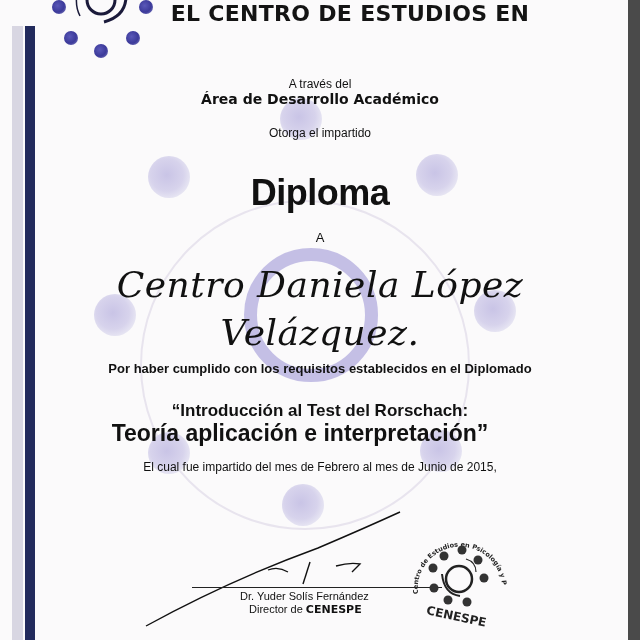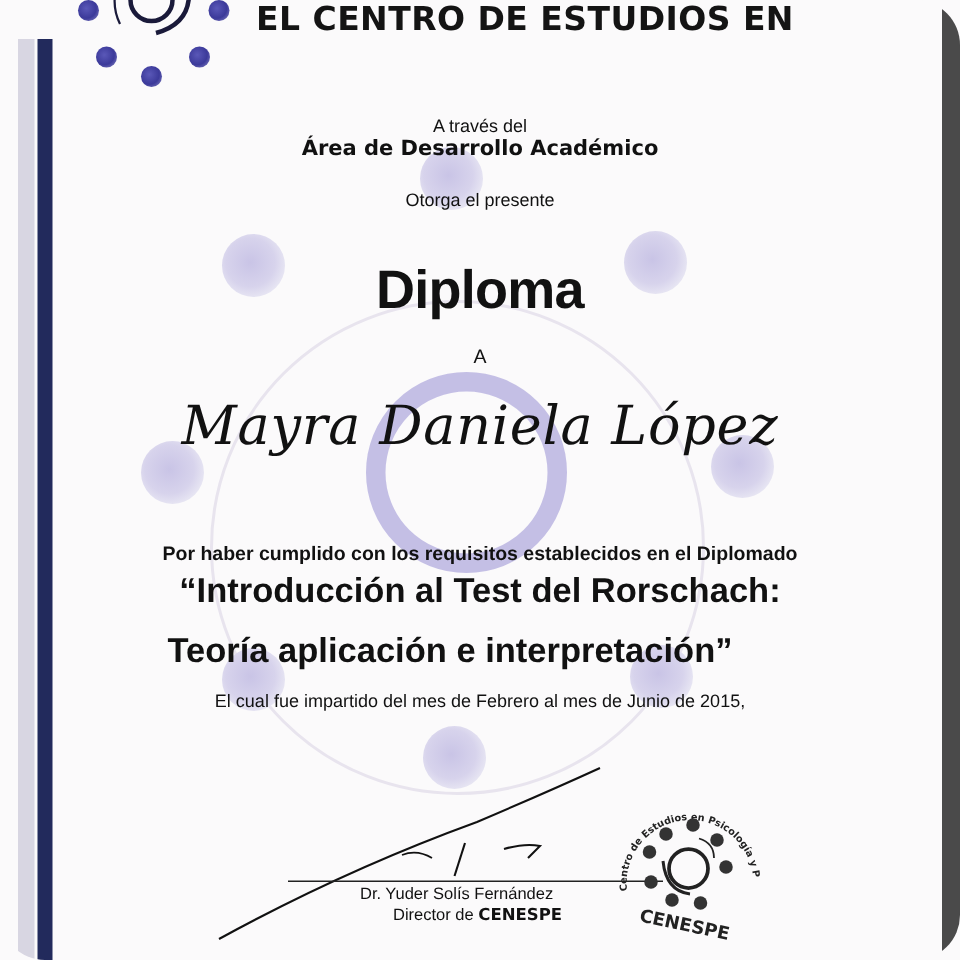--- a/index.html
+++ b/index.html
@@ -1,19 +1,19 @@
 <!DOCTYPE html>
 <html><head>
 <meta charset="utf-8">
 <style>
   * { margin:0; padding:0; box-sizing:border-box; }
   html, body { width:640px; height:640px; overflow:hidden; background:#fbfafb; }
   body { position:relative; font-family:"Liberation Sans", sans-serif; color:#111; }
 
-  .page { position:absolute; left:0; top:0; width:640px; height:640px; background:#fbfafb; overflow:hidden;border-radius:30px; }
+  .page { position:absolute; left:0; top:0; width:640px; height:640px; background:#fbfafb; overflow:hidden; }
 
   
   .right-edge { position:absolute; right:0; top:0; width:12px; height:640px; background:#4a4a4a; }
 
   
   .stripe-light { position:absolute; left:12px; top:26px; width:11px; height:614px; background:#d8d6e2; }
   .stripe-dark { position:absolute; left:25px; top:26px; width:10px; height:614px; background:#222a5c; }
 
   
   .logo { position:absolute; left:40px; top:-18px; width:120px; height:80px; }
@@ -34,30 +34,30 @@
   .through { top:77px; font-size:12px; }
   .area { top:91px; font-family:"DejaVu Sans", sans-serif; font-weight:bold; font-size:14px; }
   .grants { top:126px; font-size:12px; }
   .diploma { top:172px; font-weight:bold; font-size:36px; letter-spacing:-.5px; }
   .to { top:230px; font-size:13px; }
 
   .name1 { top:264px; font-family:"DejaVu Serif", serif; font-style:italic; font-size:36px; letter-spacing:.5px; }
   .name2 { top:312px; font-family:"DejaVu Serif", serif; font-style:italic; font-size:36px; letter-spacing:.5px; }
 
   .req { top:361px; font-weight:bold; font-size:13px; }
-  .course1 { top:380px; font-weight:bold; font-size:23px; }
+  .course1 { top:401px; font-weight:bold; font-size:17px; }
   .course2 { top:420px; font-weight:bold; font-size:23px; left:20px; }
   .period1 { top:460px; font-weight:normal; font-size:12px; }
   .period2 { top:474px; font-weight:bold; font-size:12px; }
 
   .place-date { position:absolute; left:208px; top:513px; font-size:13px; }
 
   .sign-line { position:absolute; left:192px; top:587px; width:250px; height:1px; background:#222; }
   .sig-name { position:absolute; left:240px; top:590px; font-size:11px; }
-  .sig-title { position:absolute; left:262px; top:603px; font-size:11px; }
+  .sig-title { position:absolute; left:249px; top:603px; font-size:11px; }
   .sig-title b { font-family:"DejaVu Sans", sans-serif; font-weight:bold; }
 
   .signature { position:absolute; left:0; top:0; width:640px; height:640px; pointer-events:none; }
 
   .seal { position:absolute; left:404px; top:524px; width:110px; height:110px; }
 </style>
 </head>
 <body>
 
 <div class="page">
@@ -89,26 +89,27 @@
   <div class="wm wm-dot" style="left:148px;top:432px;"></div>
   <div class="wm wm-dot" style="left:420px;top:430px;"></div>
   <div class="wm wm-dot" style="left:282px;top:484px;"></div>
 
   <div class="center org-title">
     <div>EL CENTRO DE ESTUDIOS EN</div>
   </div>
 
   <div class="center through">A través del</div>
   <div class="center area">Área de Desarrollo Académico</div>
-  <div class="center grants">Otorga el presente</div>
+  <div class="center grants">Otorga el impartido</div>
 
   <div class="center diploma">Diploma</div>
   <div class="center to">A</div>
 
-  <div class="center name1">Mayra Daniela López</div>
+  <div class="center name1">Centro Daniela López</div>
+  <div class="center name2">Velázquez.</div>
 
   <div class="center req">Por haber cumplido con los requisitos establecidos en el Diplomado</div>
   <div class="center course1">“Introducción al Test del Rorschach:</div>
   <div class="center course2">Teoría aplicación e interpretación”</div>
   <div class="center period1">El cual fue impartido del mes de Febrero al mes de Junio de 2015,</div>
 
 
   <svg class="signature" viewBox="0 0 640 640">
     <path d="M146 626 Q230 580 318 548 Q365 528 400 512" fill="none" stroke="#111" stroke-width="1.4"></path>
     <path d="M268 570 Q278 566 288 572" fill="none" stroke="#111" stroke-width="1.2"></path>

